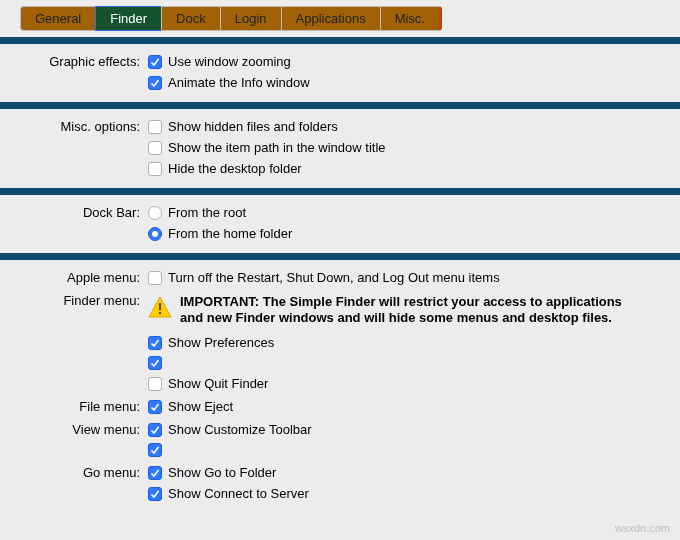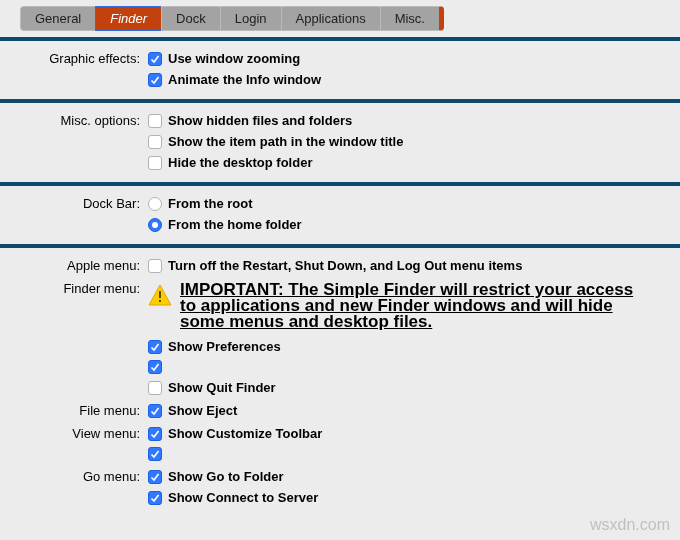--- a/index.html
+++ b/index.html
@@ -11,60 +11,58 @@
     width: 680px;
     height: 540px;
     overflow: hidden;
   }
   .tabbar {
     display: flex;
     padding: 6px 0 0 0;
     margin: 0 20px 6px 20px;
   }
   .tabbar .tab {
-    background: #a3a3a3;
+    background: #a16207;
     border: 1px solid #bbb;
     border-right: none;
     padding: 3px 14px;
     font-size: 13px;
     cursor: pointer;
     user-select: none;
     color: #222;
     line-height: 17px;
   }
   .tabbar .tab:first-child { border-radius: 4px 0 0 4px; }
-  .tabbar .tab:last-child { border-radius: 0 4px 4px 0; border-right:5px solid #c2410c; }
+  .tabbar .tab:last-child { border-radius: 0 4px 4px 0; border-right:3px solid #c2410c; }
   .tabbar .tab.active {
-    background: #c2410c;
+    background: #14532d;
     color: #fff;
     border-color: #2f6de0;
-    font-style: italic;
   }
   .section {
-    border-top: 4px solid #0c4a6e;
+    border-top: 7px solid #0c4a6e;
     padding: 6px 0 8px 0;
   }
   .section:first-of-type { border-top: none; }
   .row { display: flex; align-items: flex-start; padding: 1px 0; }
   .label-col {
     width: 146px;
     text-align: right;
     padding-right: 6px;
     padding-top: 3px;
     color: #000;
     font-size: 13px;
   }
   .opts-col { flex: 1; padding-left: 2px; }
   .opt {
     display: flex;
     align-items: center;
     gap: 6px;
     padding: 3px 0;
     font-size: 13px;
-    font-weight: bold;
   }
   .checkbox, .radio {
     width: 14px; height: 14px;
     border: 1px solid #b2b2b2;
     background: #fff;
     display: inline-flex;
     align-items: center;
     justify-content: center;
     flex-shrink: 0;
   }
@@ -93,30 +91,29 @@
     gap: 8px;
     padding: 4px 40px 6px 0;
   }
   .warn-icon {
     width: 24px; height: 22px;
     flex-shrink: 0;
     margin-top: 2px;
   }
   .warn-text {
     font-weight: 600;
-    font-size: 17px;
+    font-size: 13px;
     line-height: 16px;
-    text-decoration: underline;
   }
   .footer-mark {
     position: absolute;
     bottom: 6px;
     right: 10px;
     color: #c0c0c0;
-    font-size: 16px;
+    font-size: 11px;
   }
 </style>
 </head>
 <body>
 
 <div class="tabbar">
   <div class="tab">General</div>
   <div class="tab active">Finder</div>
   <div class="tab">Dock</div>
   <div class="tab">Login</div>

